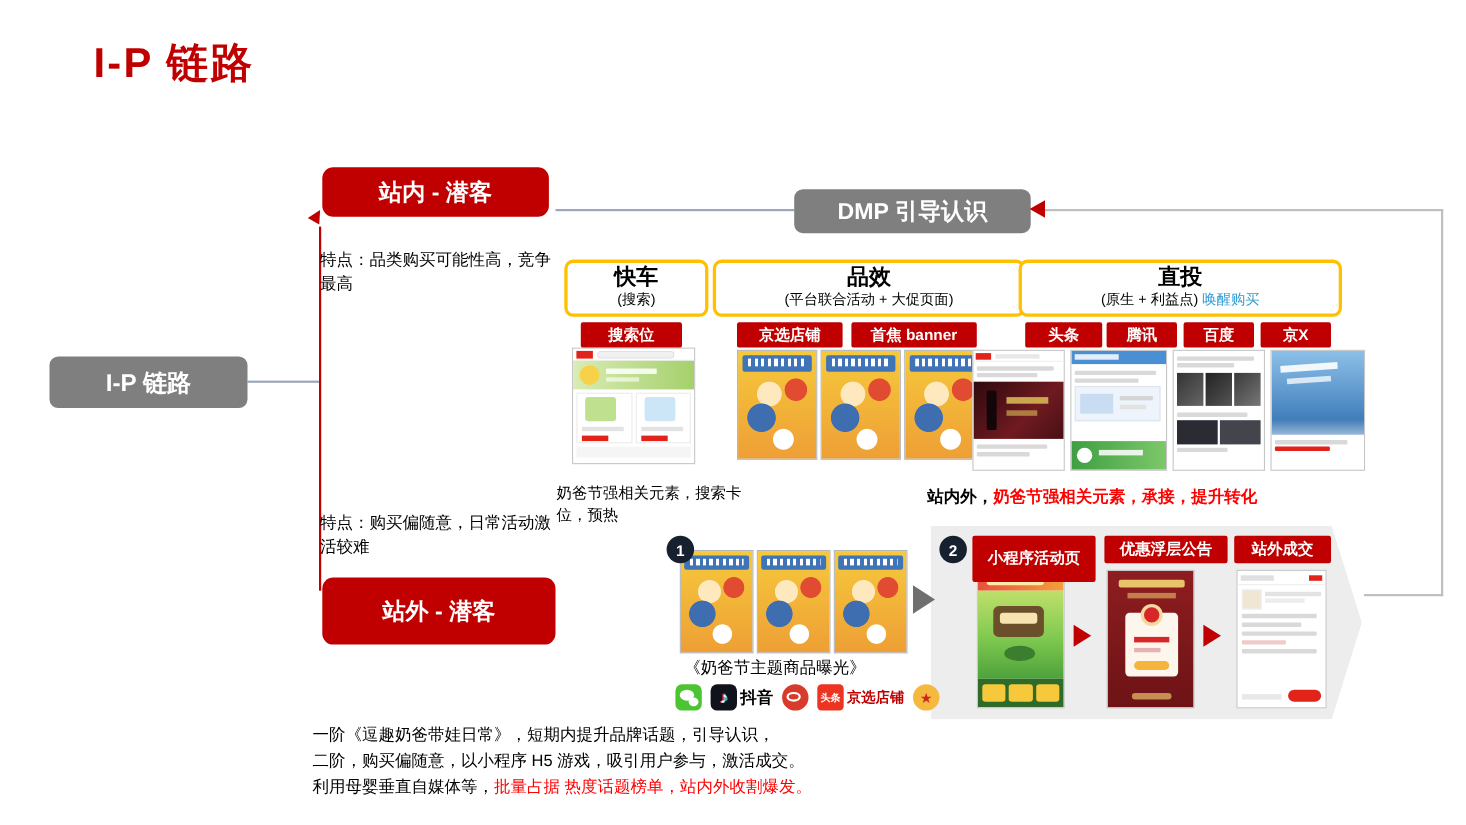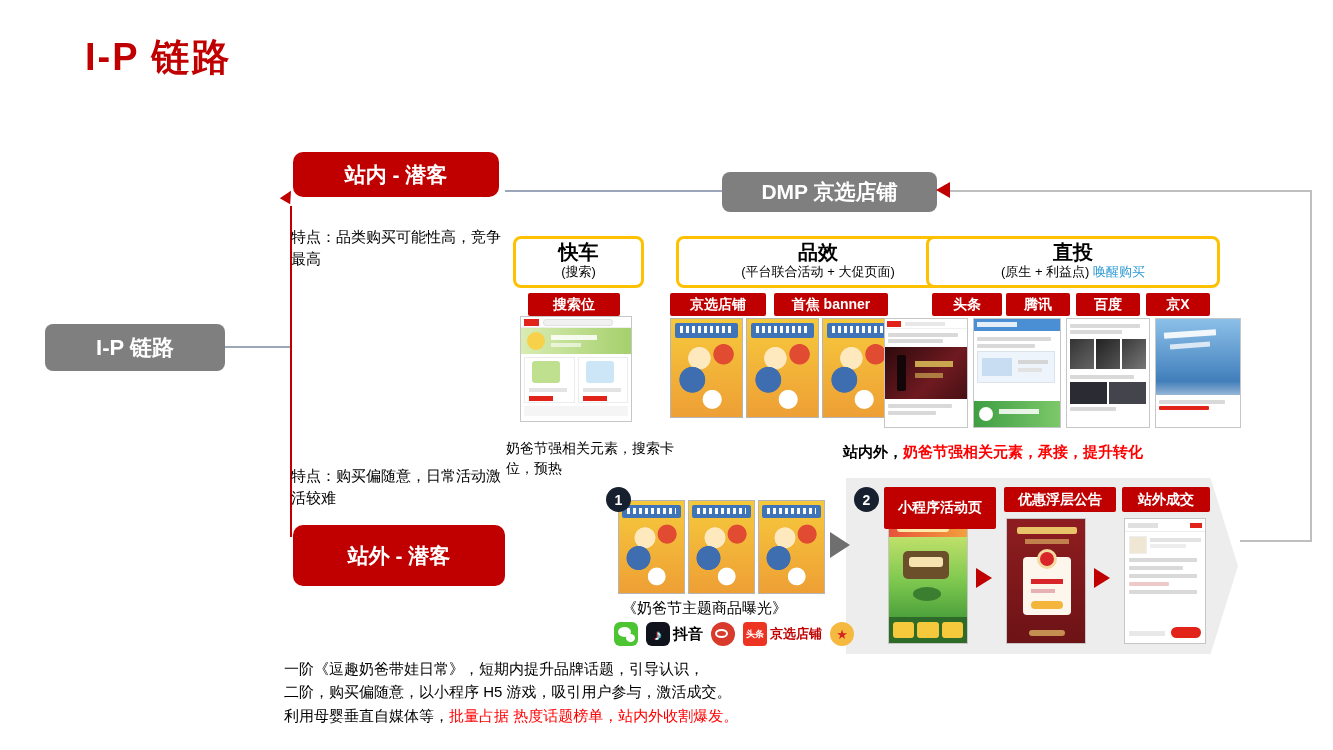--- a/index.html
+++ b/index.html
@@ -55,34 +55,34 @@
   <div class="hline" style="left:1240px;top:540px;width:72px;background:#BFBFBF"></div>
   <div class="arrow-left-red" style="left:936px;top:182px"></div>
 
   <div class="node gray" style="left:45px;top:324px;width:180px;height:47px;font-size:22px">
     <span>I-P  链路</span>
   </div>
   <div class="node red" style="left:293px;top:152px;width:206px;height:45px">
     <span>站内 - 潜客</span>
   </div>
   <div class="node gray" style="left:722px;top:172px;width:215px;height:40px">
-    <span>DMP 京选店铺</span>
+    <span>DMP 引导认识</span>
   </div>
   <div class="node red" style="left:293px;top:525px;width:212px;height:61px">
     <span>站外 - 潜客</span>
   </div>
 
   <div class="note" style="left:291px;top:226px;width:222px">特点：品类购买可能性高，竞争最高</div>
   <div class="note" style="left:291px;top:465px;width:212px">特点：购买偏随意，日常活动激活较难</div>
 
   <div class="ybox" style="left:513px;top:236px;width:131px">
     <div class="bt">快车</div>
     <div class="bs">(搜索)</div>
   </div>
-  <div class="ybox" style="left:676px;top:236px;width:284px">
+  <div class="ybox" style="left:648px;top:236px;width:284px">
     <div class="bt">品效</div>
     <div class="bs">(平台联合活动 + 大促页面)</div>
   </div>
   <div class="ybox" style="left:926px;top:236px;width:294px">
     <div class="bt">直投</div>
     <div class="bs">
       <span>(原生 + 利益点)</span>
       <span class="blue">唤醒购买</span>
     </div>
   </div>

